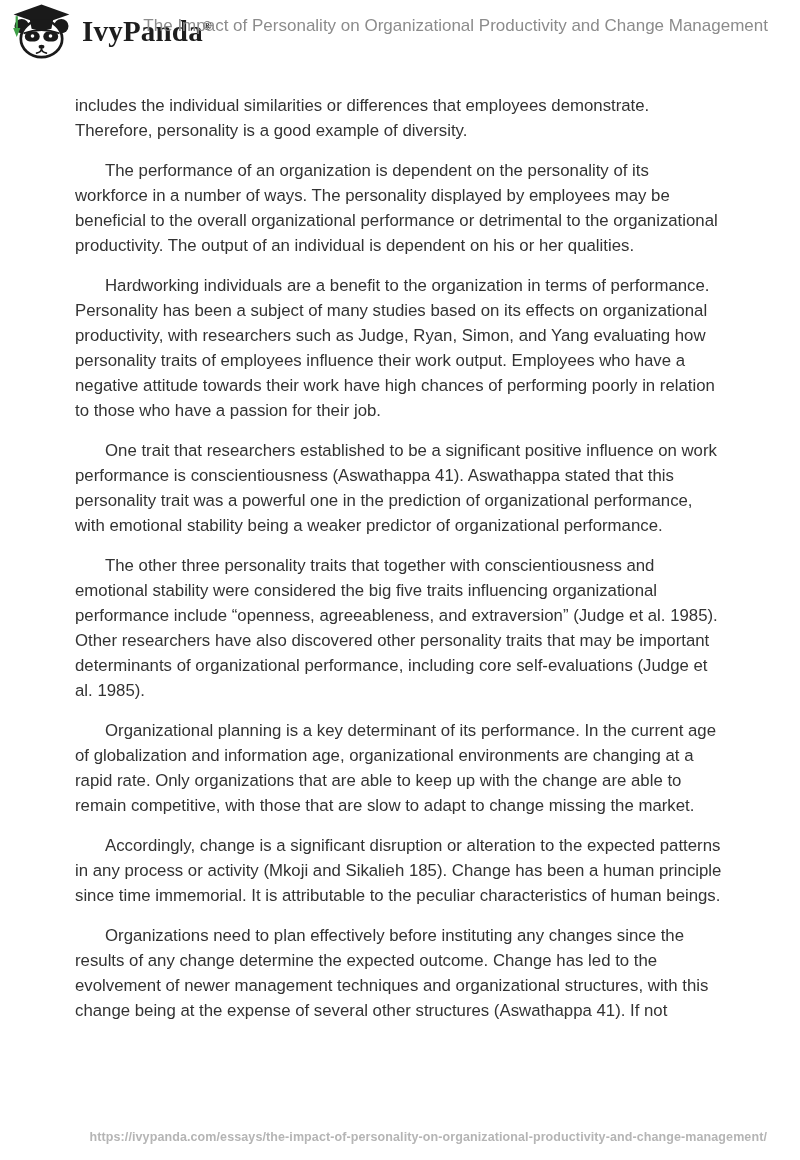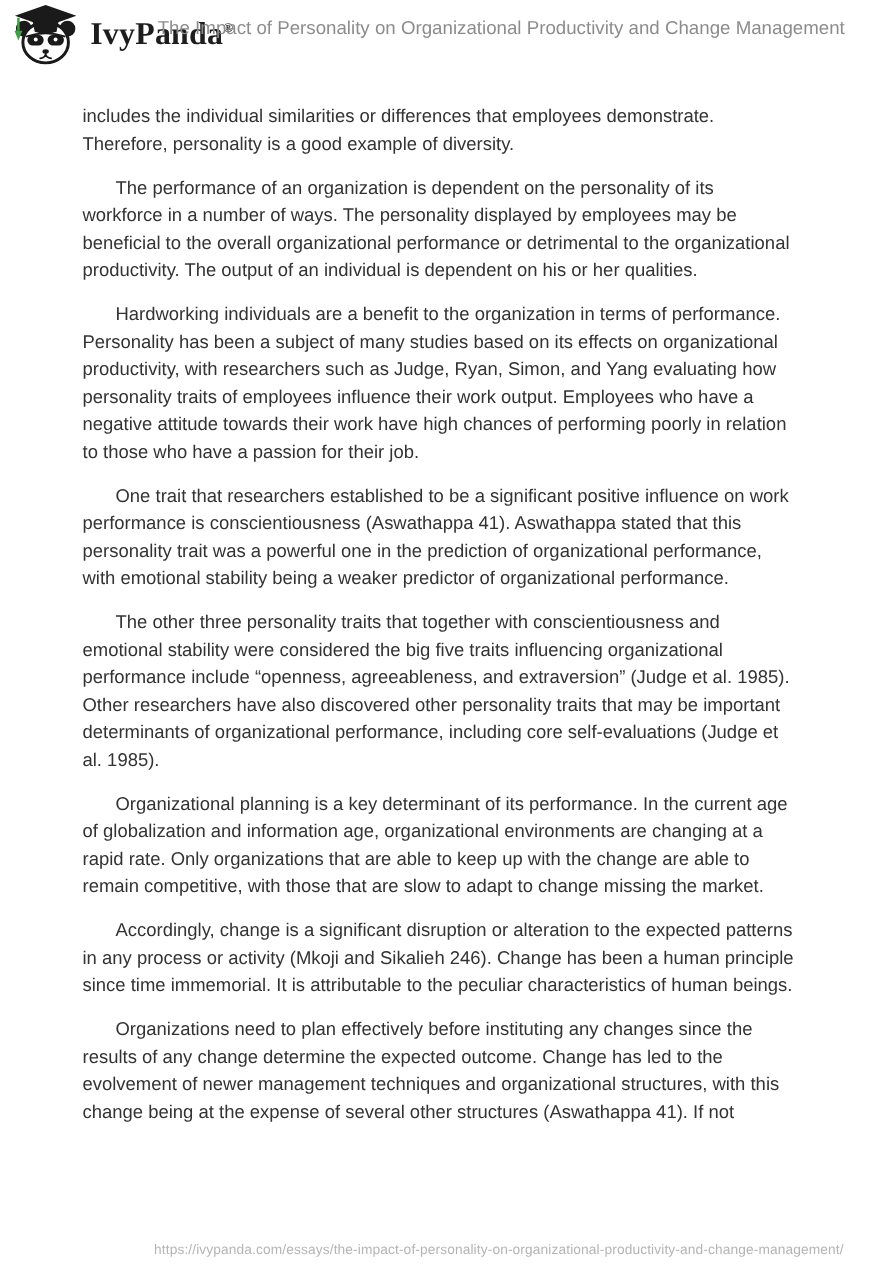--- a/index.html
+++ b/index.html
@@ -62,20 +62,21 @@
   
   .page-footer {
     position: absolute; top: 1127px; left: 0; right: 33px;
     text-align: right;
   }
   .footer-url {
     font-size: 12.5px;
     color: var(--footer-url, #b5b5b5);
     text-decoration: none;
     letter-spacing: 0.1px;
+    font-weight: bold;
   }
 </style>
 </head>
 <body>
 
 <div class="page">
 
   <header class="page-header">
     <div class="logo">
       <svg class="logo-icon" viewBox="0 0 70 62" aria-hidden="true">
@@ -109,21 +110,21 @@
   <main class="essay">
     <div>
         <p class="para no-indent">includes the individual similarities or differences that employees demonstrate. Therefore, personality is a good example of diversity.</p>
         <p class="para">The performance of an organization is dependent on the personality of its workforce in a number of ways. The personality displayed by employees may be beneficial to the overall organizational performance or detrimental to the organizational productivity. The output of an individual is dependent on his or her qualities.</p>
         <p class="para">Hardworking individuals are a benefit to the organization in terms of performance. Personality has been a subject of many studies based on its effects on organizational productivity, with researchers such as Judge, Ryan, Simon, and Yang evaluating how personality traits of employees influence their work output. Employees who have a negative attitude towards their work have high chances of performing poorly in relation to those who have a passion for their job.</p>
         <p class="para">One trait that researchers established to be a significant positive influence on work performance is conscientiousness (Aswathappa 41). Aswathappa stated that this personality trait was a powerful one in the prediction of organizational performance, with emotional stability being a weaker predictor of organizational performance.</p>
         <p class="para">The other three personality traits that together with conscientiousness and emotional stability were considered the big five traits influencing organizational performance include “openness, agreeableness, and extraversion” (Judge et al. 1985). Other researchers have also discovered other personality traits that may be important determinants of organizational performance, including core self-evaluations (Judge et al. 1985).</p>
       </div>
     <div>
         <p class="para">Organizational planning is a key determinant of its performance. In the current age of globalization and information age, organizational environments are changing at a rapid rate. Only organizations that are able to keep up with the change are able to remain competitive, with those that are slow to adapt to change missing the market.</p>
-        <p class="para">Accordingly, change is a significant disruption or alteration to the expected patterns in any process or activity (Mkoji and Sikalieh 246). Change has been a human principle since time immemorial. It is attributable to the peculiar characteristics of human beings.</p>
+        <p class="para">Accordingly, change is a significant disruption or alteration to the expected patterns in any process or activity (Mkoji and Sikalieh 185). Change has been a human principle since time immemorial. It is attributable to the peculiar characteristics of human beings.</p>
         <p class="para">Organizations need to plan effectively before instituting any changes since the results of any change determine the expected outcome. Change has led to the evolvement of newer management techniques and organizational structures, with this change being at the expense of several other structures (Aswathappa 41). If not</p>
       </div>
   </main>
 
   <footer class="page-footer">
     <a class="footer-url" href="#">https://ivypanda.com/essays/the-impact-of-personality-on-organizational-productivity-and-change-management/</a>
   </footer>
 
 </div>
 

